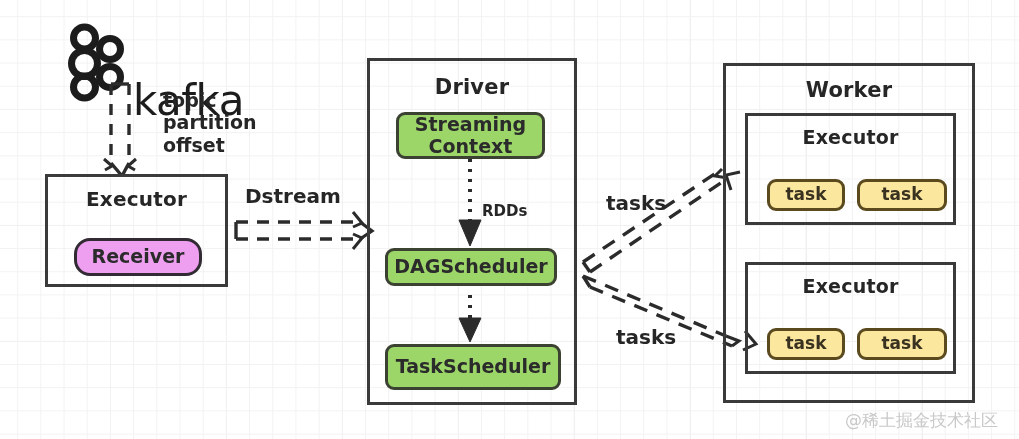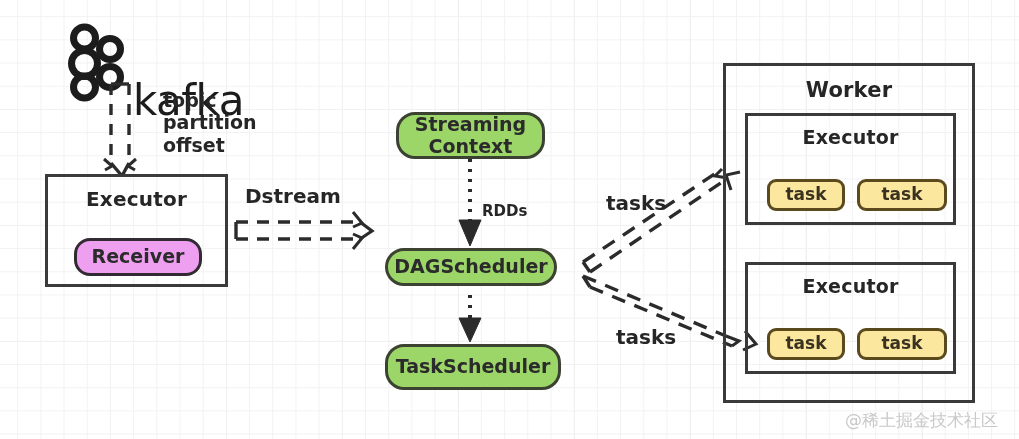--- a/index.html
+++ b/index.html
@@ -50,21 +50,21 @@
     display: flex;
     align-items: center;
     justify-content: center;
     text-align: center;
     border: 3px solid #38382f;
     border-radius: 9px;
     font-weight: bold;
     color: #2b2b2b;
     line-height: 1.12;
   }
-  .node.green { background: #9cd669; border-color: #3c4232; border-radius: 19px; }
+  .node.green { background: #9cd669; border-color: #3c4232; }
   .node.violet { background: #ee9ff0; border-color: #332b33; border-radius: 16px; }
   .node.yellow { background: #fce79f; border-color: #5a4a1d; color: #3a3220; }
   .label {
     position: absolute;
     font-weight: bold;
     color: #262626;
     white-space: pre-line;
     line-height: 1.18;
   }
   .kafka-word {
@@ -170,20 +170,23 @@
   <div class="label" style="left:482px; top:203px; font-size:15px;">RDDs</div>
 
   <div class="label" style="left:606px; top:192px; font-size:20px;">tasks</div>
   <div class="label" style="left:616px; top:326px; font-size:20px;">tasks</div>
 
   <div class="box" style="left:45px; top:174px; width:183px; height:113px;">
     <div class="box-title" style="top:10px; font-size:20px;">Executor</div>
   </div>
   <div class="node violet" style="left:74px; top:238px; width:128px; height:38px; font-size:19px;">Receiver</div>
 
+  <div class="box" style="left:367px; top:58px; width:210px; height:347px;">
+    <div class="box-title" style="top:14px; font-size:21px;">Driver</div>
+  </div>
   <div class="node green" style="left:396px; top:112px; width:149px; height:47px; font-size:19px;">Streaming
 Context</div>
   <div class="node green" style="left:385px; top:248px; width:172px; height:38px; font-size:19px;">DAGScheduler</div>
   <div class="node green" style="left:385px; top:344px; width:176px; height:46px; font-size:19px;">TaskScheduler</div>
 
   <div class="box" style="left:723px; top:63px; width:252px; height:340px;padding-left:12px;">
     <div class="box-title" style="top:12px; font-size:21px;">Worker</div>
   </div>
 
   <div class="box" style="left:745px; top:113px; width:211px; height:112px; border-width:3px;">

